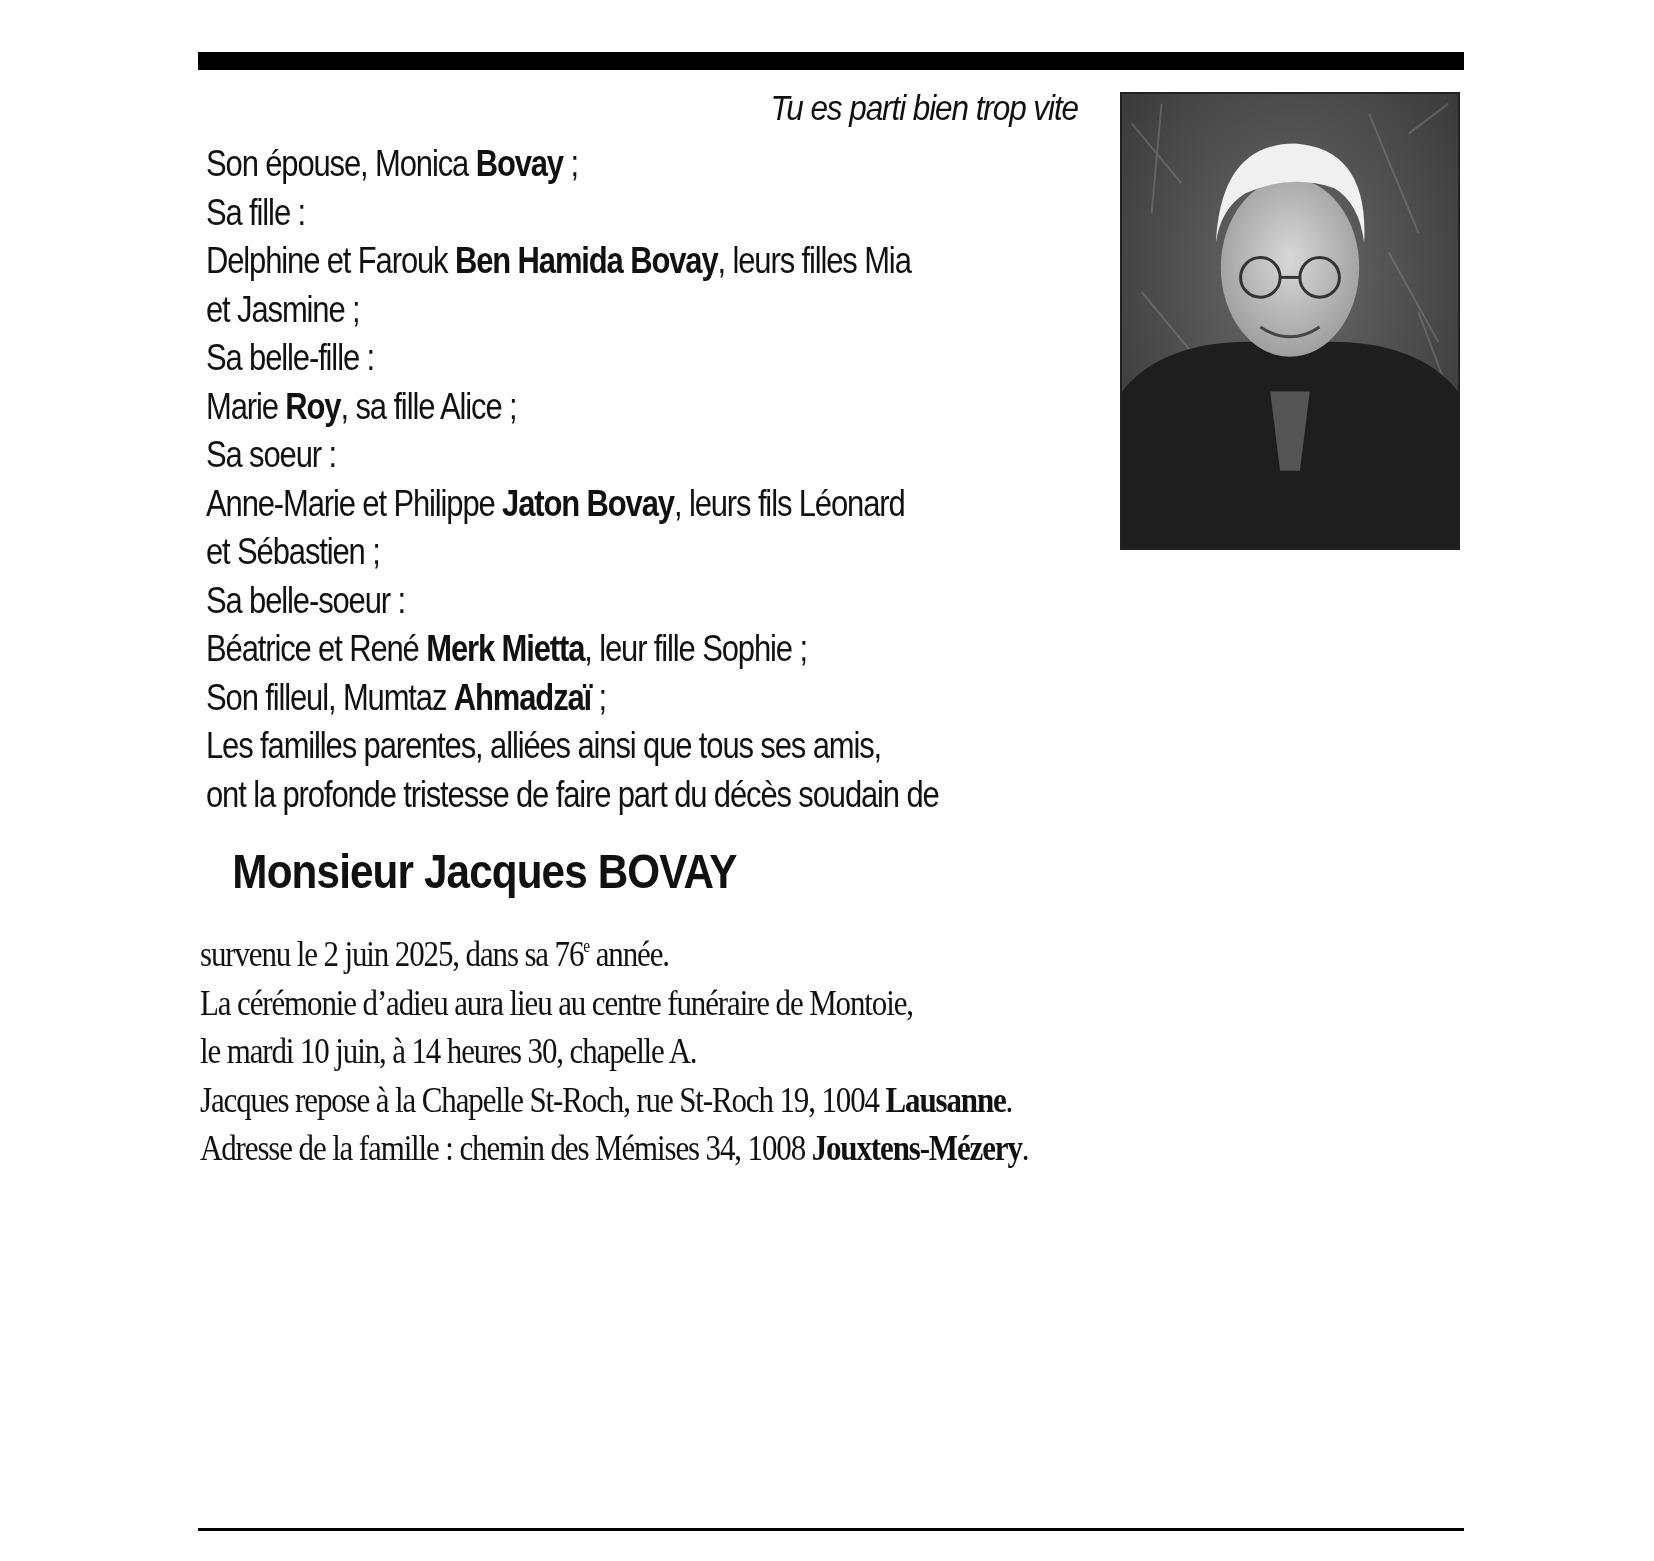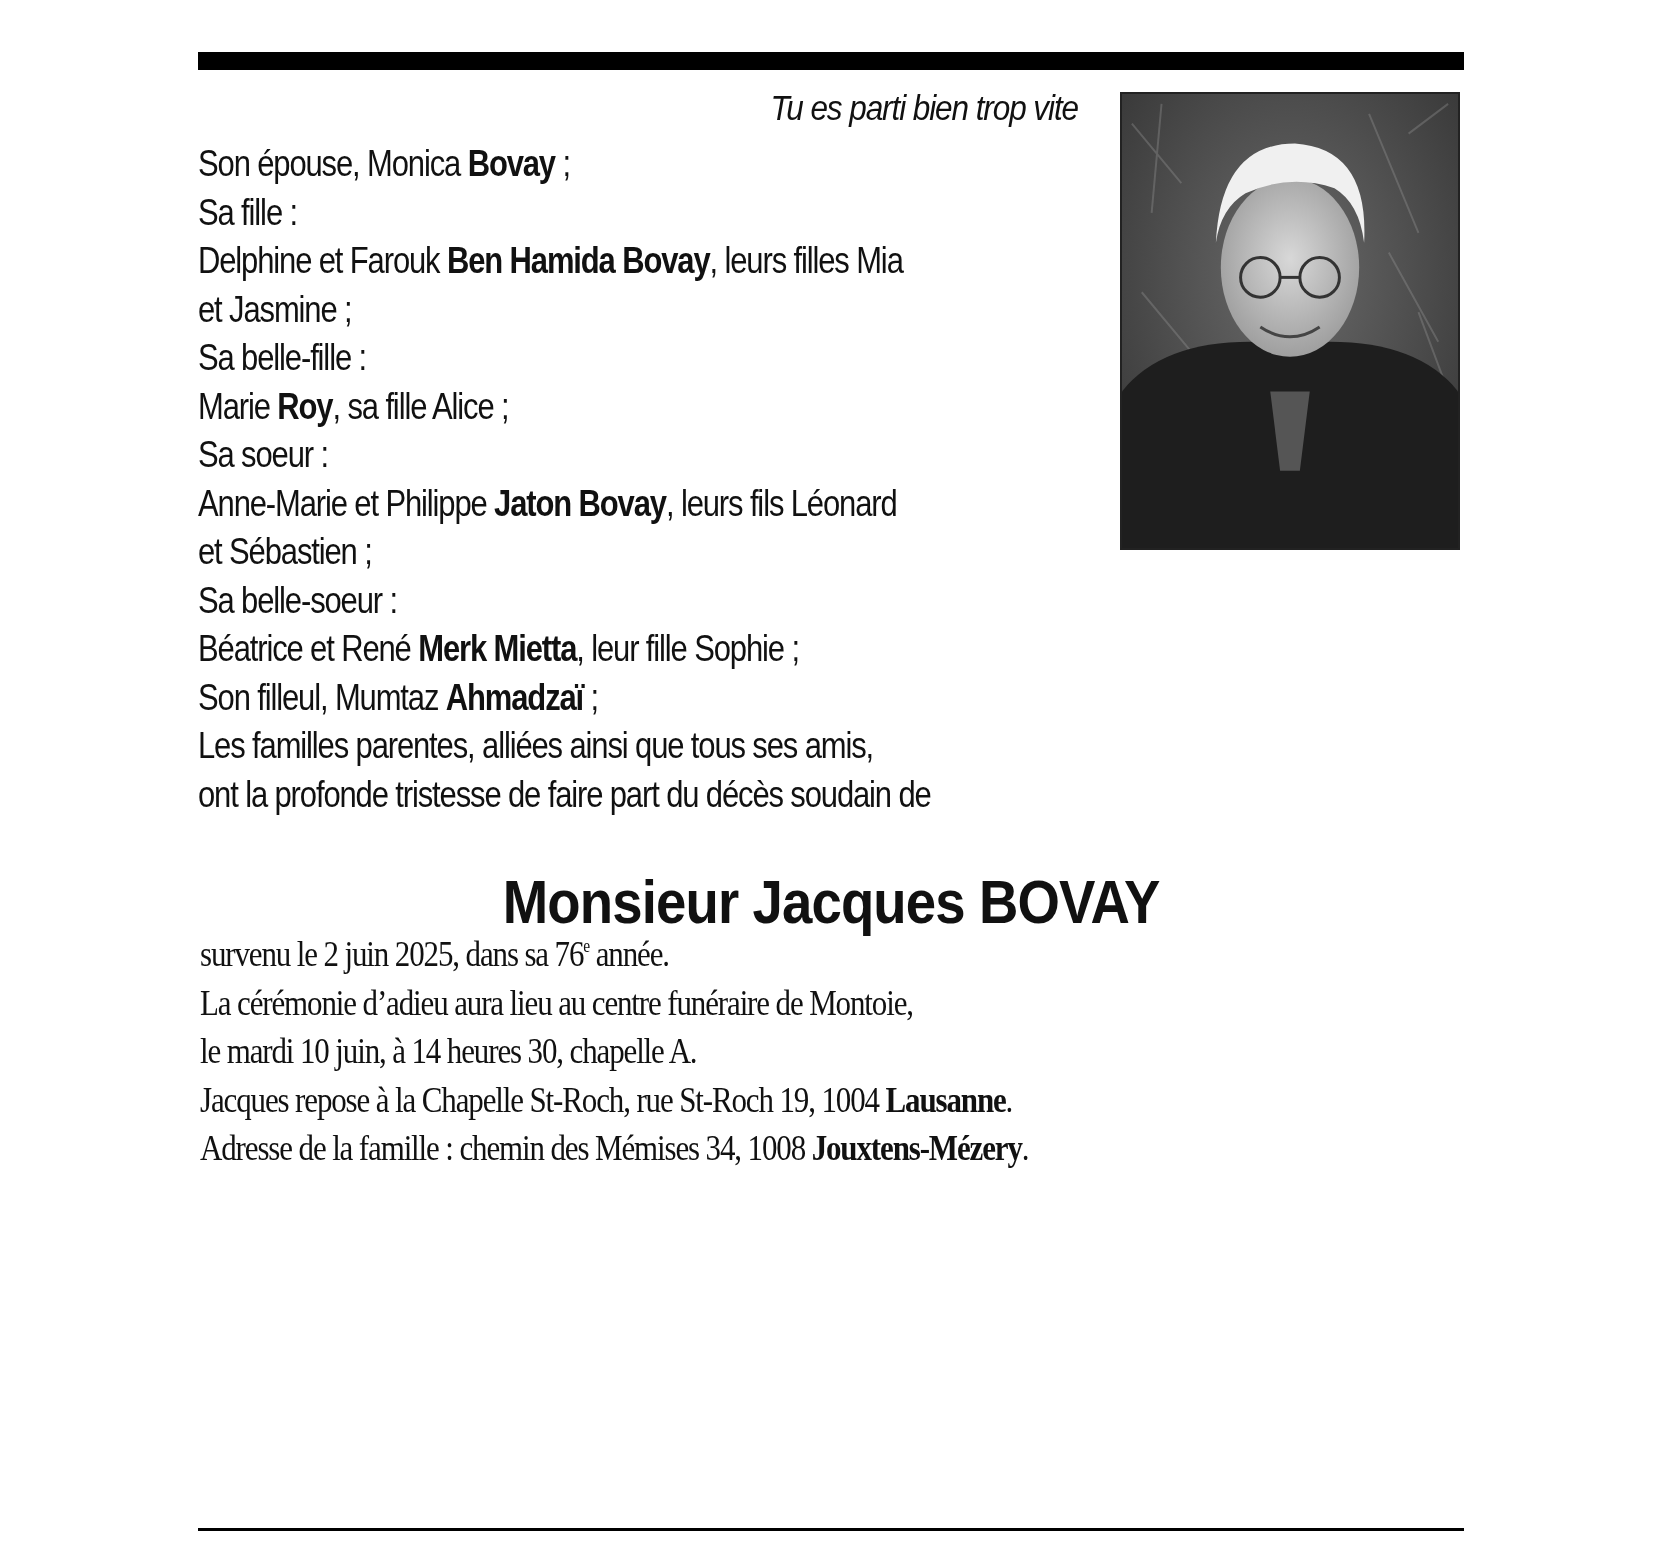--- a/index.html
+++ b/index.html
@@ -3,24 +3,24 @@
   <meta charset="utf-8">
   <style>
     html, body { margin: 0; padding: 0; background: #ffffff; }
     body { width: 1654px; height: 1561px; position: relative; overflow: hidden; color: #111; }
     .notice { position: absolute; left: 198px; top: 32px; width: 1266px; height: 1480px; font-family: "Liberation Sans", sans-serif; margin-top: 20px; }
     .top-rule { position: absolute; left: 0; top: 0; width: 1266px; height: 18px; background: #000; }
     .bottom-rule { position: absolute; left: 0; top: 1476px; width: 1266px; height: 3px; background: #000; }
     .epigraph { position: absolute; left: 0; top: 34px; width: 880px; text-align: right; font-style: italic; font-size: 35px; line-height: 44px; letter-spacing: -1.2px; transform: scaleX(0.9); transform-origin: right; }
     .photo { position: absolute; left: 922px; top: 40px; width: 340px; height: 458px; border: 2px solid #222; box-sizing: border-box; overflow: hidden; background: #3a3a3a; }
     .photo svg { width: 100%; height: 100%; display: block; }
-    .family { position: absolute; left: 0; top: 88px; width: 900px; font-size: 36px; line-height: 48.5px; letter-spacing: -1.3px; }
+    .family { position: absolute; left: 8px; top: 88px; width: 900px; font-size: 36px; line-height: 48.5px; letter-spacing: -1.3px; }
     .family .line, .details .line { white-space: nowrap; transform: scaleX(0.86); transform-origin: left; }
     b { font-weight: bold; }
-    .deceased { position: absolute; left: 0; top: 805px; width: 1266px; text-align: center; font-weight: bold; font-size: 62px; line-height: 90px; letter-spacing: -1px; }
+    .deceased { position: absolute; left: 0; top: 775px; width: 1266px; text-align: left; font-weight: bold; font-size: 48px; line-height: 90px; letter-spacing: -1px; }
     .deceased span { display: inline-block; transform: scaleX(0.88); }
     .details { position: absolute; left: 2px; top: 878px; width: 1266px; font-size: 36px; line-height: 48.5px; letter-spacing: -1.3px; font-family: Liberation Serif, serif; }
     sup { font-size: 18px; vertical-align: 14px; line-height: 0; }
     .poem { position: absolute; right: 0; top: 1172px; width: 900px; text-align: right; font-style: italic; font-size: 36px; line-height: 48.5px; letter-spacing: -1.3px; }
     .poem .line { white-space: nowrap; transform: scaleX(0.88); transform-origin: right; }
   </style>
 </head>
 <body>
 
 <div class="notice">

